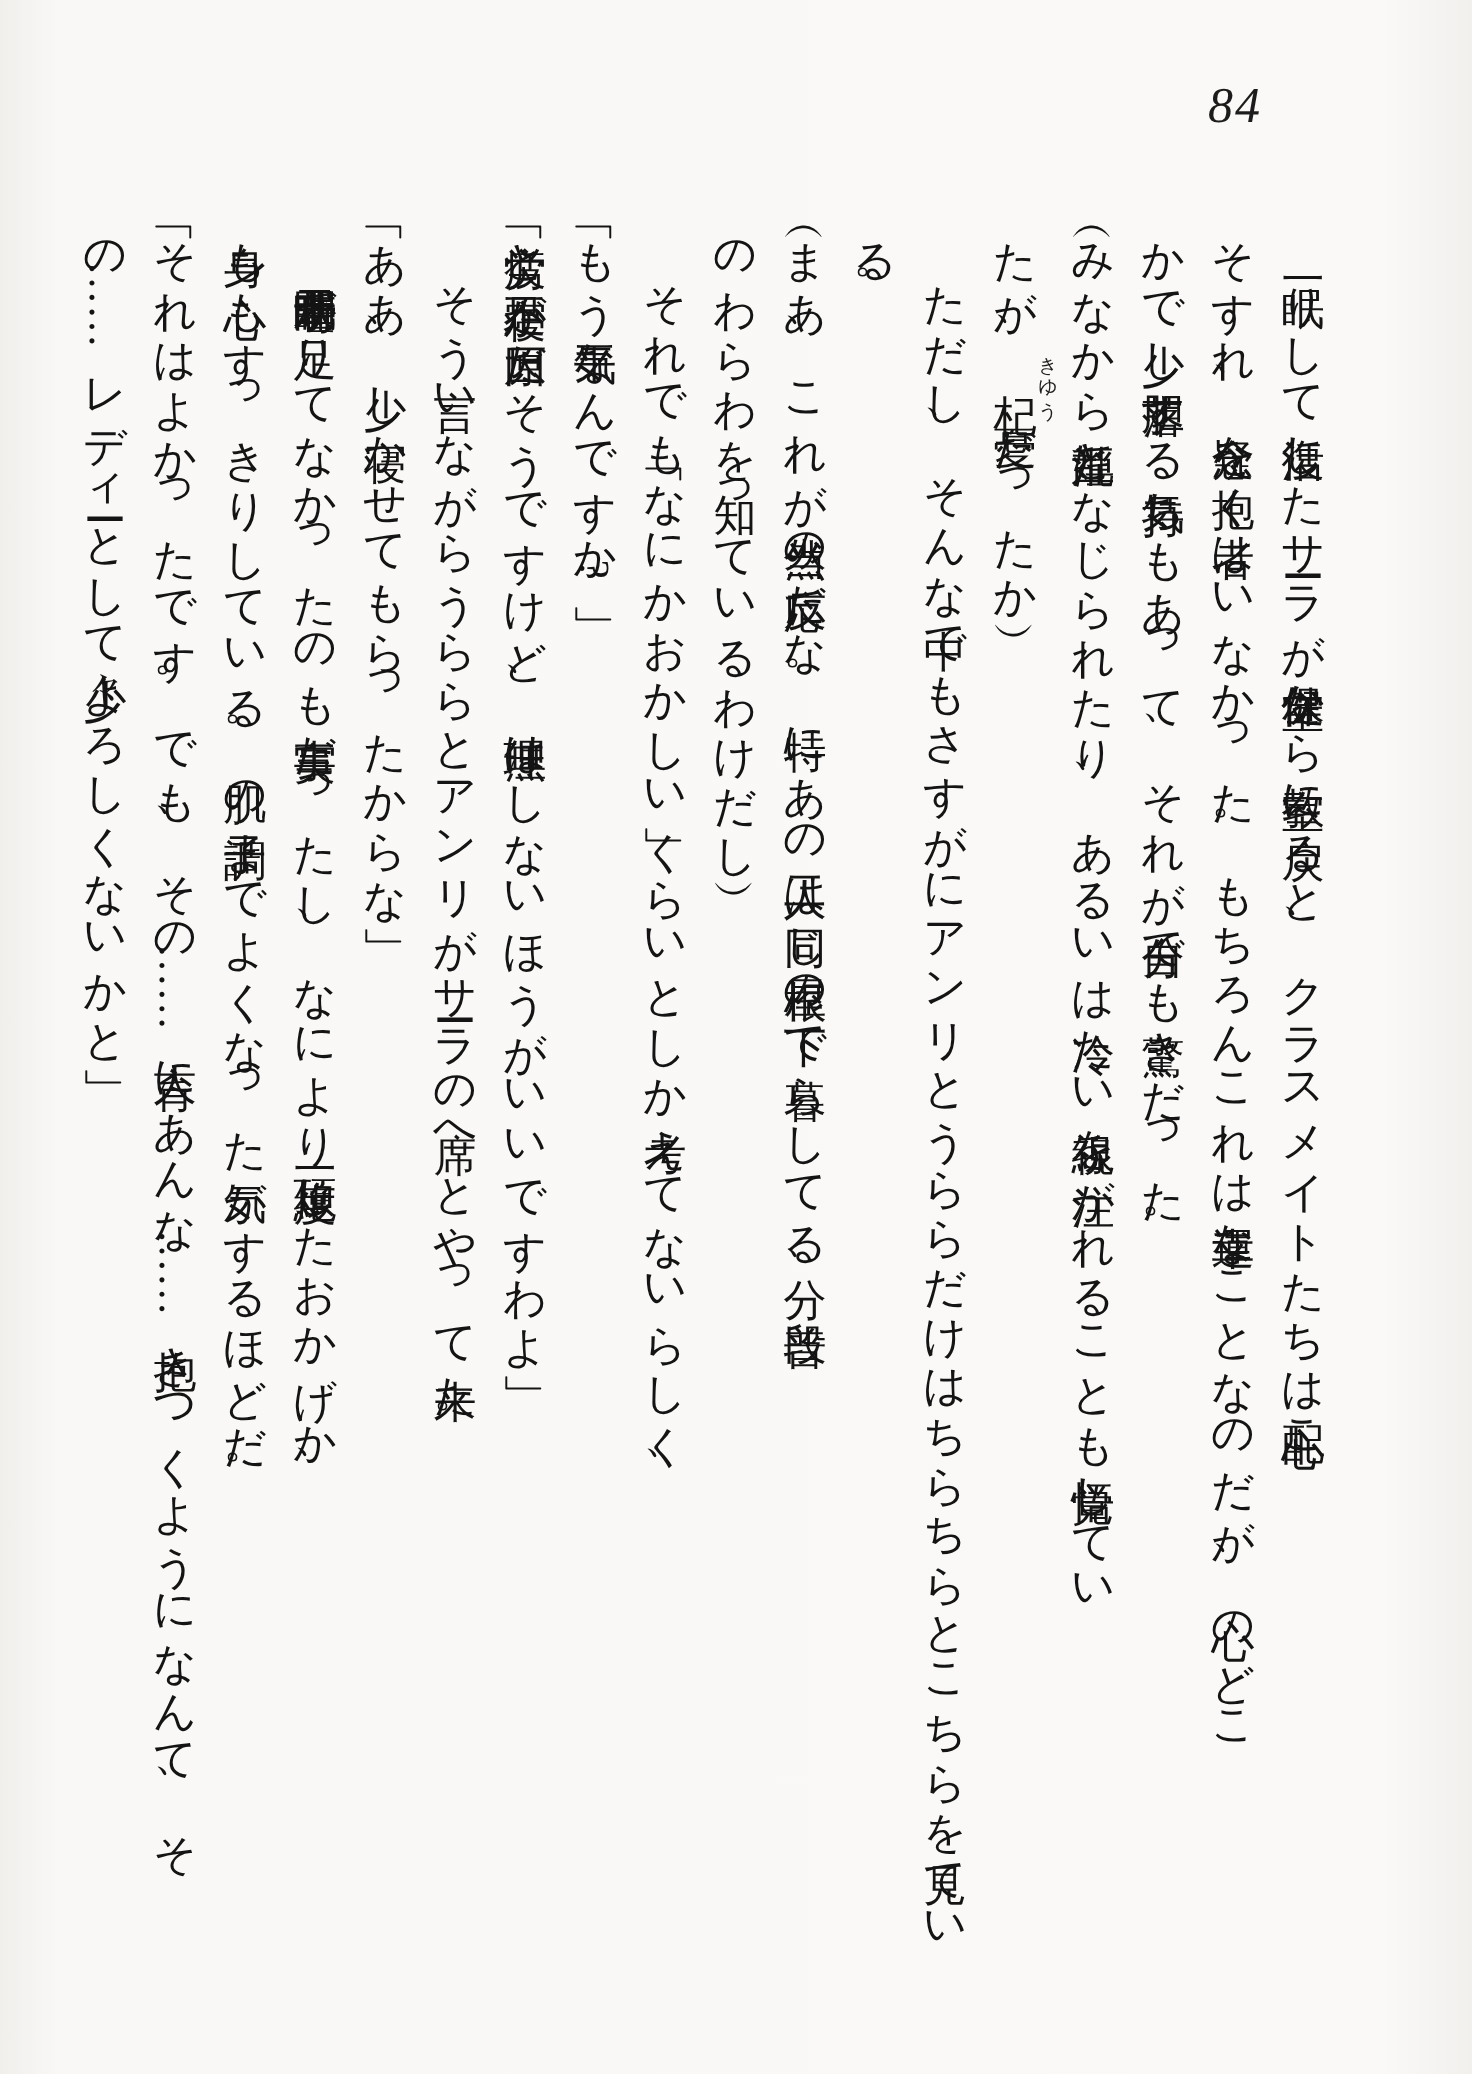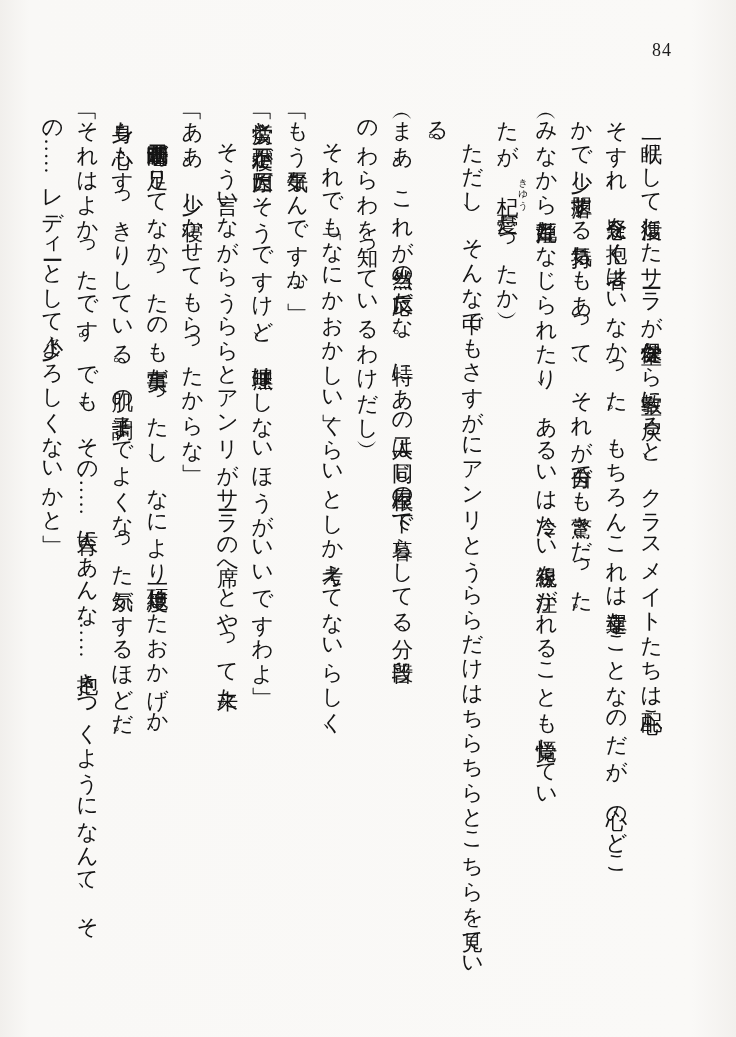--- a/index.html
+++ b/index.html
@@ -6,24 +6,24 @@
   .page{
     position:relative;
     width:736px;height:1037px;
     background:linear-gradient(90deg,#f1efec 0%,#f9f8f6 4%,#faf9f7 94%,#f2f0ed 100%);
     overflow:hidden;
     font-family:"Liberation Serif","DejaVu Serif",serif;
   }
   .page-number{
     position:absolute;
     top:40px;left:604px;
-    font-size:18px;
+    font-size:25px;
+    font-style:italic;
     letter-spacing:1px;
     color:#1c1c1c;
-    margin-left:48px;
   }
   .text-block{
     position:absolute;
     top:106px;right:68px;
     width:596px;height:880px;
     writing-mode:vertical-rl;
     -webkit-writing-mode:vertical-rl;
     text-orientation:mixed;
     font-size:21.5px;
     line-height:35px;

